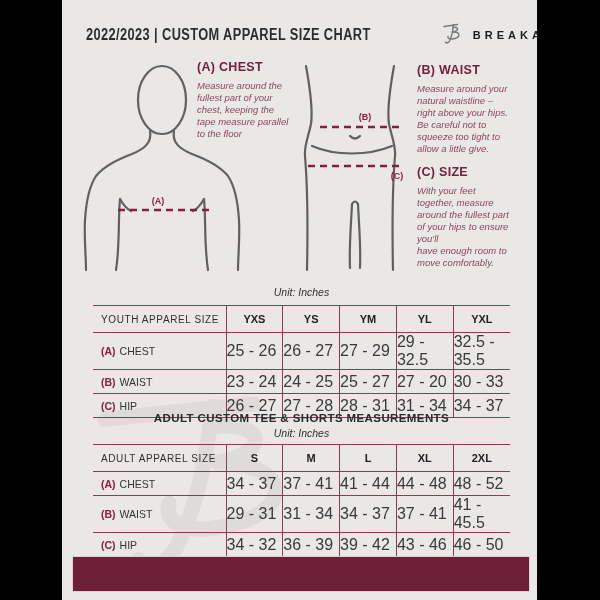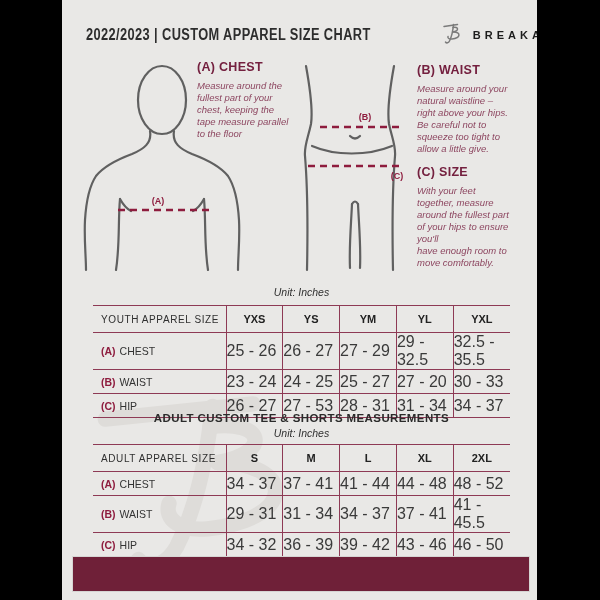--- a/index.html
+++ b/index.html
@@ -180,21 +180,21 @@
         <td class="lbl"><span class="rk">(B)</span><span>WAIST</span></td>
         <td>23 - 24</td>
         <td>24 - 25</td>
         <td>25 - 27</td>
         <td>27 - 20</td>
         <td>30 - 33</td>
       </tr>
       <tr>
         <td class="lbl"><span class="rk">(C)</span><span>HIP</span></td>
         <td>26 - 27</td>
-        <td>27 - 53</td>
+        <td>27 - 28</td>
         <td>28 - 31</td>
         <td>31 - 34</td>
         <td>34 - 37</td>
       </tr>
     </tbody>
       </table>
 
     <div class="section-title ad-title">ADULT CUSTOM TEE &amp; SHORTS MEASUREMENTS</div>
     <div class="unit ad-unit">Unit: Inches</div>
     <table class="ad-table">

